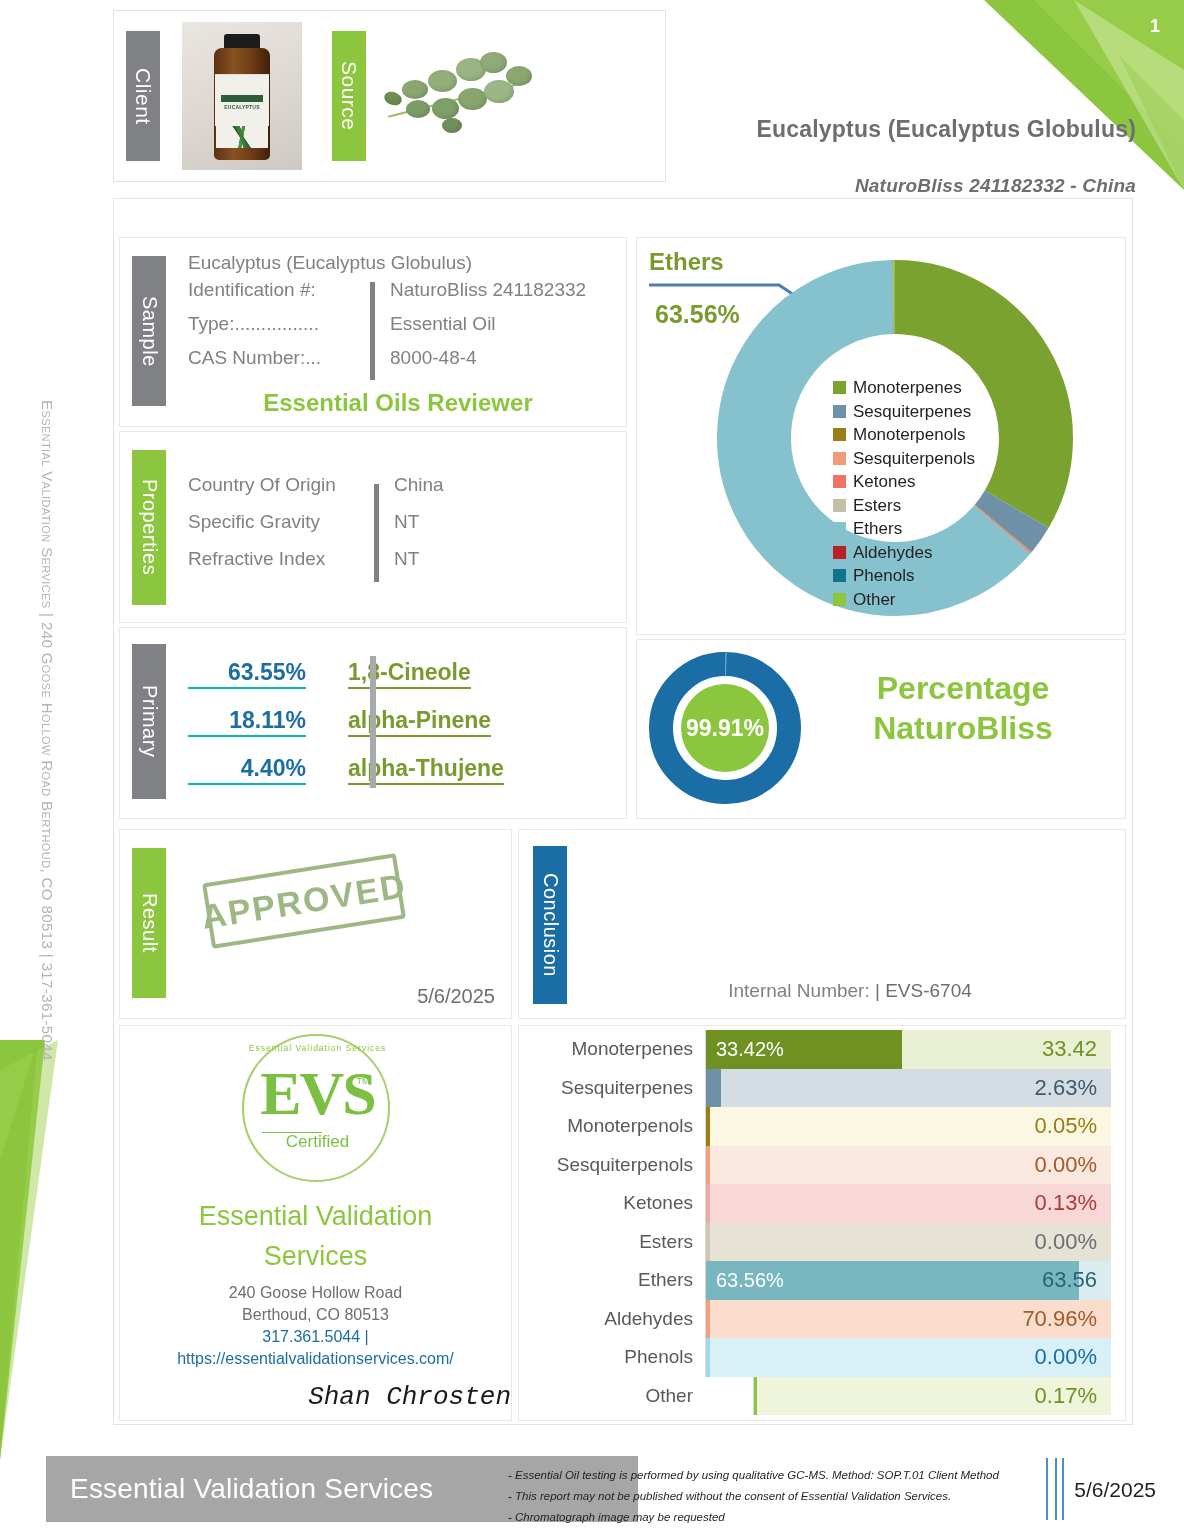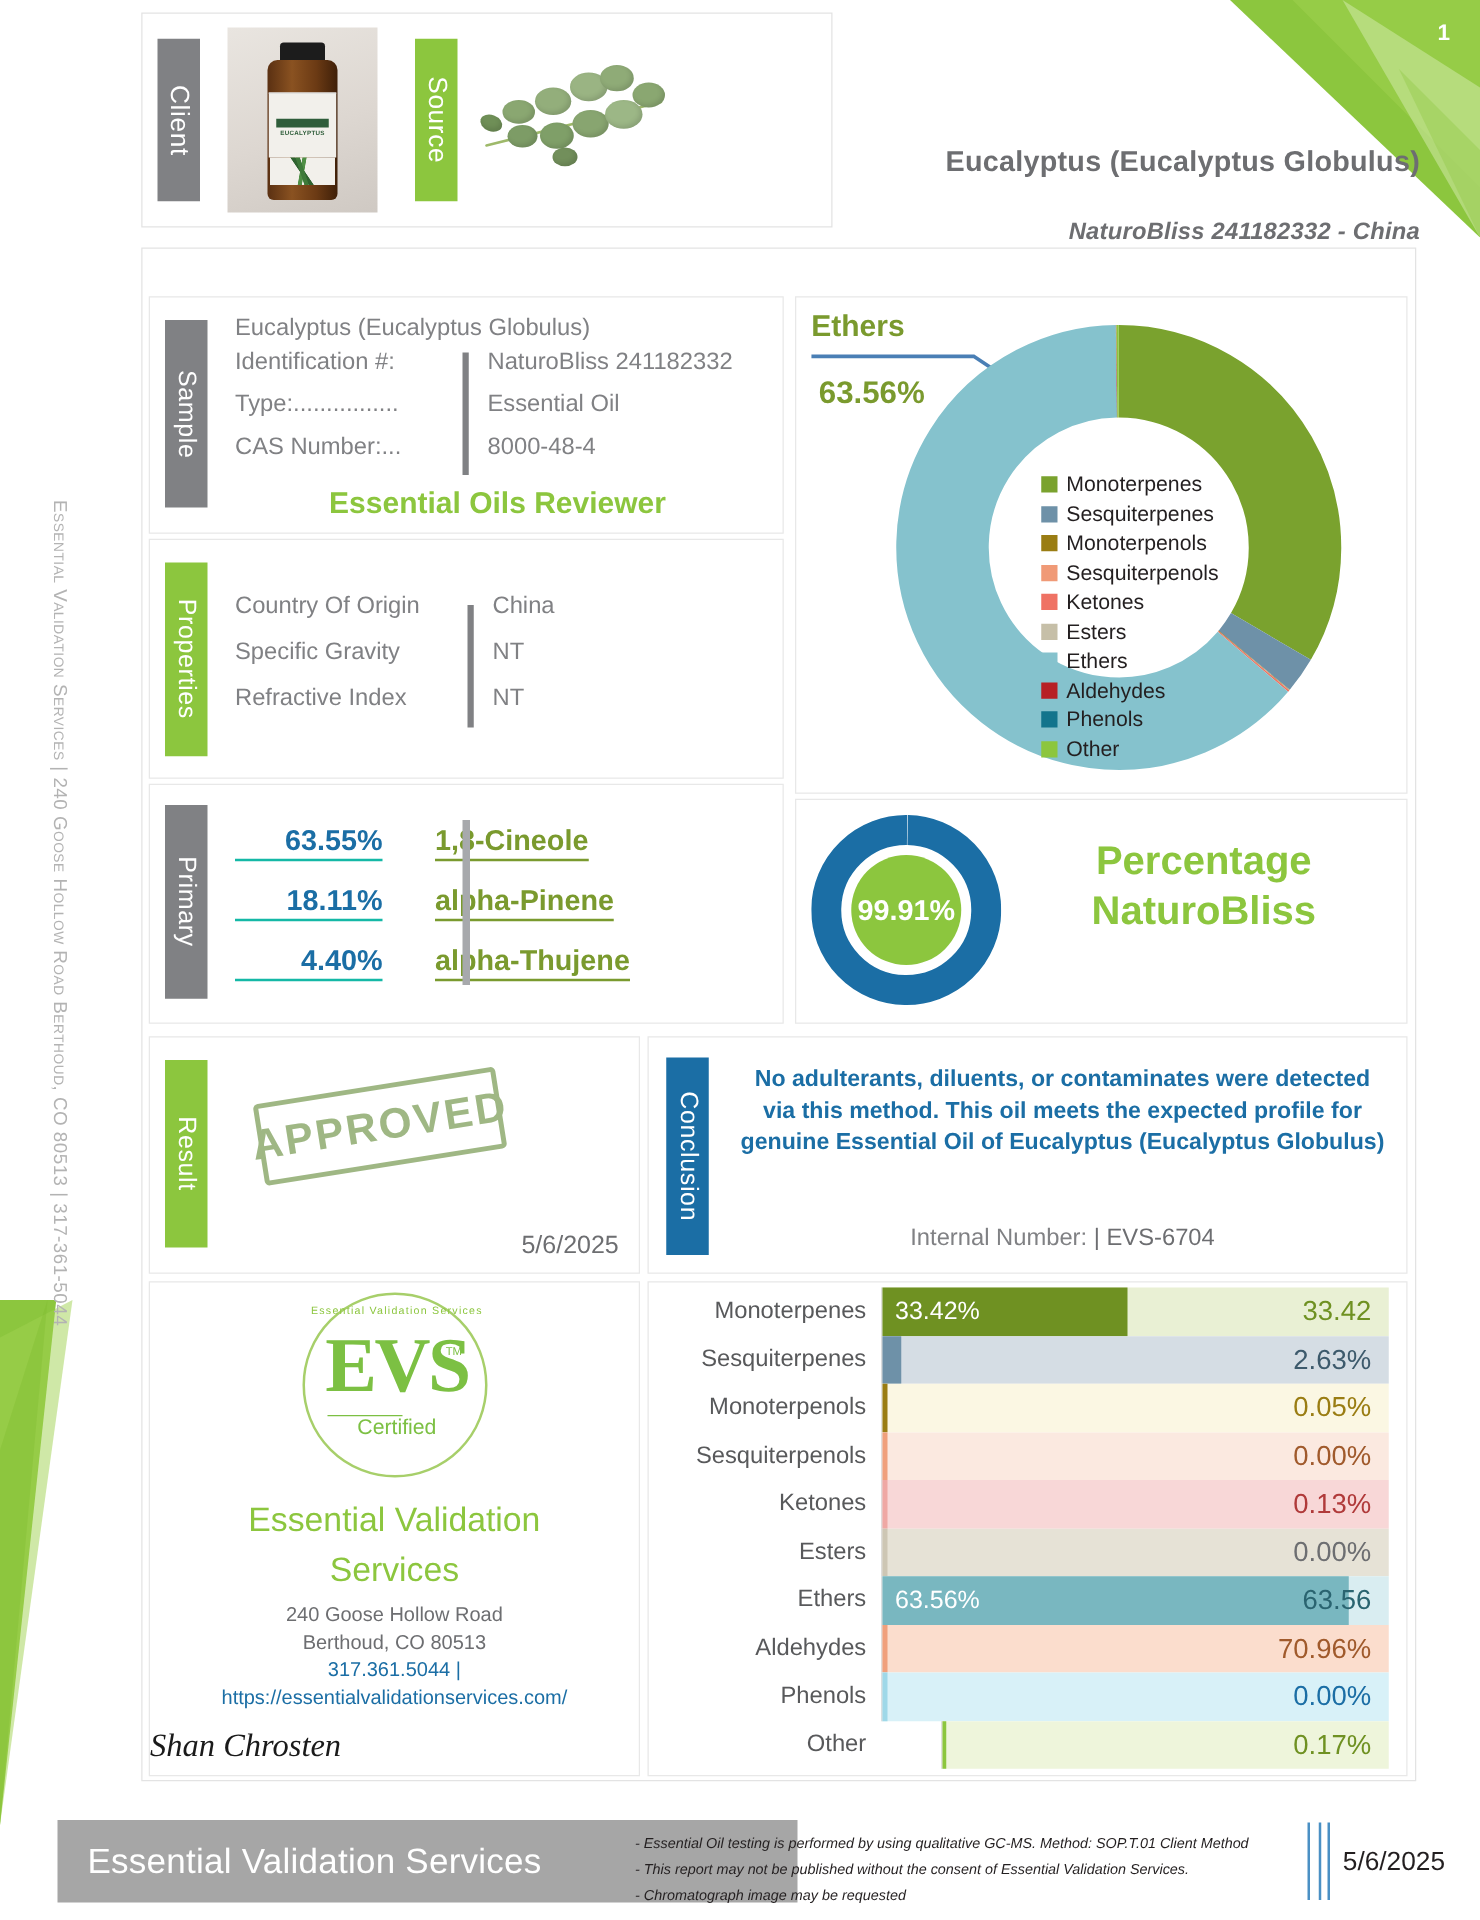--- a/index.html
+++ b/index.html
@@ -239,22 +239,22 @@
   .co-name {
     position: absolute; left: 0; top: 170px; width: 100%; text-align: center;
     font-size: 27px; color: #8cc63e; line-height: 40px;
   }
   .co-addr {
     position: absolute; left: 0; top: 256px; width: 100%; text-align: center;
     font-size: 16px; color: #6d6e71; line-height: 22px;
   }
   .co-addr .blue { color: #1b6ea5; }
   .signature {
-    position: absolute; left: 0; bottom: 8px; width: 100%; text-align: left;
-    font-family: Liberation Serif, serif; font-style: italic;
+    position: absolute; left: 0; bottom: 8px; width: 100%; text-align: right;
+    font-family: Liberation Mono, monospace; font-style: italic;
     font-size: 26px; color: #1a1a1a;
   }
 
   
   .bars { position: absolute; left: 0; top: 0; width: 100%; height: 100%; padding: 4px 14px 4px 0; }
   .brow { display: flex; align-items: stretch; height: 38.5px; }
   .blabel {
     width: 186px; flex: none; text-align: right; padding-right: 12px;
     font-size: 19px; color: #58595b; display: flex; align-items: center; justify-content: flex-end;
   }
@@ -490,21 +490,20 @@
   </div>
 
   <div class="card c-result">
     <div class="vtab green tab-result">Result</div>
     <div class="stamp">APPROVED</div>
     <div class="result-date">5/6/2025</div>
   </div>
 
   <div class="card c-concl">
     <div class="vtab blue tab-concl">Conclusion</div>
-    <div class="concl-text">No adulterants, diluents, or contaminates were detected via this method. This oil meets the expected profile for genuine Essential Oil of Eucalyptus (Eucalyptus Globulus)</div>
     <div class="concl-internal">
       <span>Internal Number:</span>
       <span class="num">| EVS-6704</span>
     </div>
   </div>
 
   <div class="card c-logo">
     <div class="logo-badge">
       <div class="logo-arc-top">Essential  Validation  Services</div>
       <div class="logo-evs">EVS</div>

